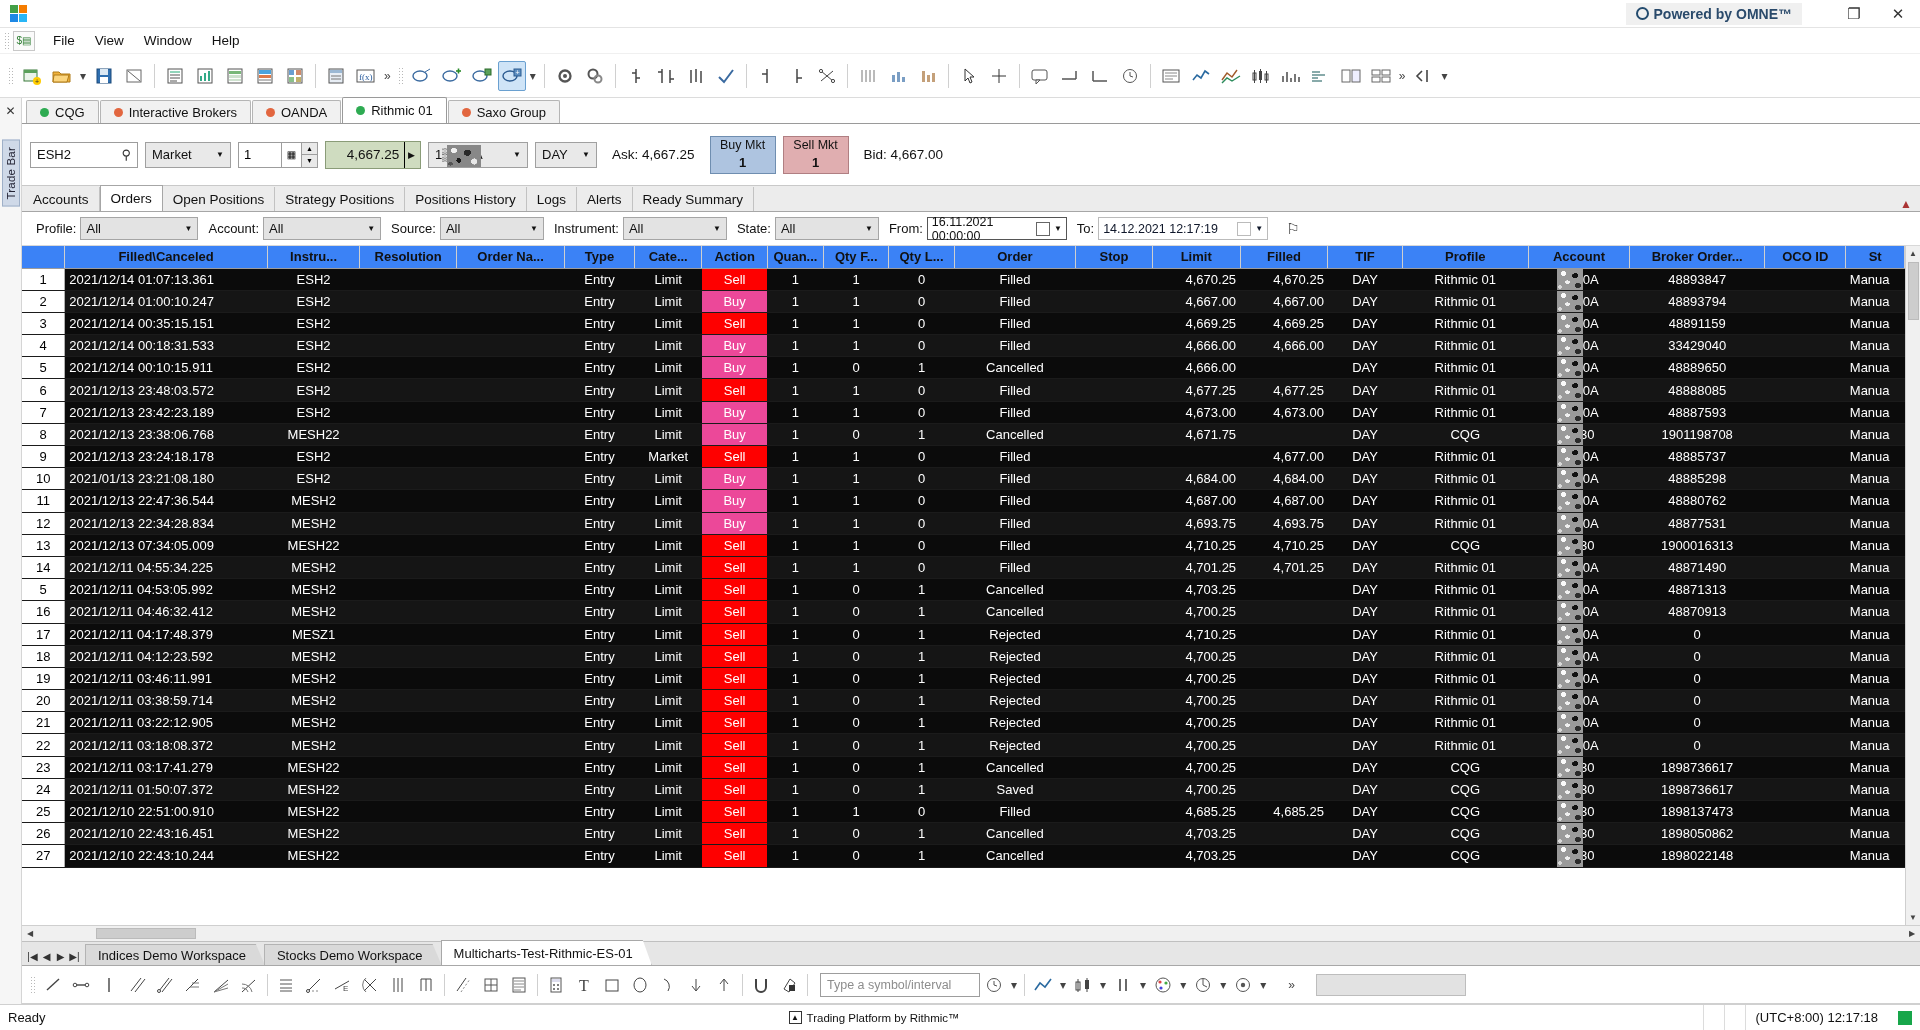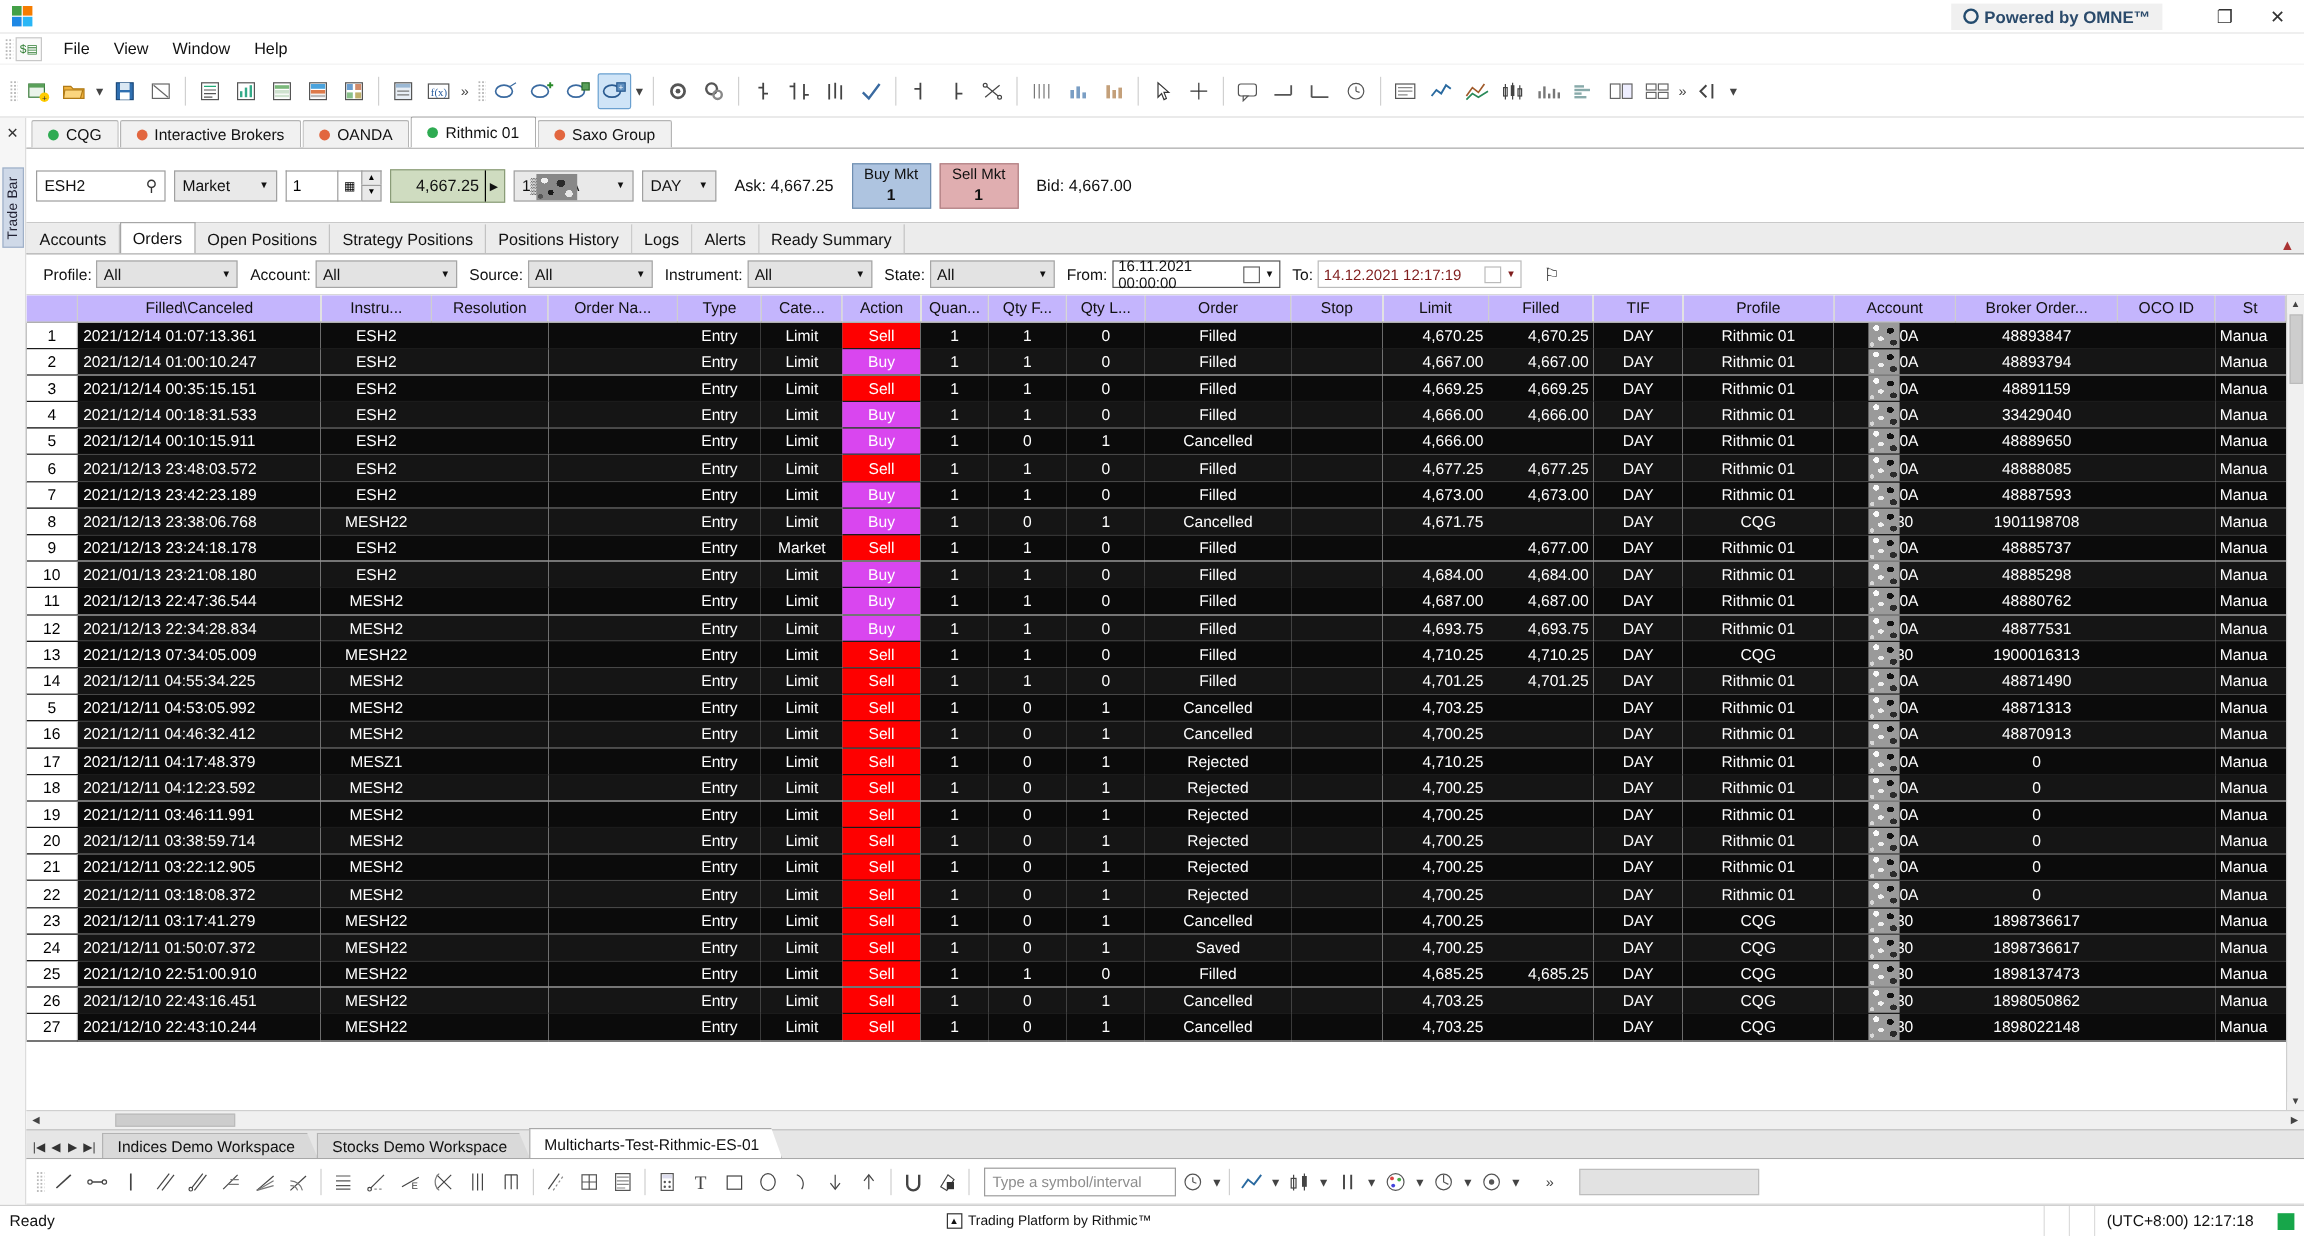--- a/index.html
+++ b/index.html
@@ -160,51 +160,51 @@
   .flabel { color:#111; margin-left:6px; }
   .fsel {
     height:23px; min-width:96px; border:1px solid #a5a5a5; background:#e3e3e3;
     display:flex; align-items:center; justify-content:space-between; padding:0 5px;
     font-size:13px; color:#111;
   }
   .fdate {
     height:23px; border:1px solid #555; background:#fff; display:flex; align-items:center;
     padding:0 4px; font-size:12.5px; color:#111; gap:4px;
   }
-  .fdate.dim { border-color:#bbb; color:#7f1d1d;align-items:center; }
+  .fdate.dim { border-color:#bbb; color:#0f172a;align-items:center; }
   .fdate .cal { width:14px;height:14px;border:1px solid #666; display:inline-block;
      background:linear-gradient(#fff 0 40%, #fff 40%); position:relative; font-size:7px;}
   .fdate.dim .cal { border-color:#bbb; }
   .caret-sm { font-size:8px; }
 
   
   .gridwrap { flex:1 1 auto; display:flex; flex-direction:column; min-height:0; background:#fff; }
   .gridscroll { flex:1 1 auto; display:flex; min-height:0; }
   .gridmain { flex:1 1 auto; overflow:hidden; position:relative; }
   table.og { border-collapse:collapse; width:100%; table-layout:fixed; }
   table.og th {
-    background:#c4b5fd; color:#111; font-weight:normal; font-size:13px; height:22px;
+    background:#3b82f6; color:#111; font-weight:bold; font-size:13px; height:22px;
     border-right:1px solid #cfcfcf; border-bottom:1px solid #9c9c9c;
     white-space:nowrap; overflow:hidden; text-align:center; padding:0 3px;
   }
   table.og td {
     font-size:13px; height:22.2px; white-space:nowrap; overflow:hidden;
     padding:0 4px; border-bottom:1px solid #1b1b1b;
   }
   tbody tr { background:#0b0b0b; color:#fff; }
   tbody tr.alt { background:#151515; }
   td.rownum {
     background:#fff; color:#000; text-align:center; border-right:1px solid #b0b0b0;
     border-bottom:1px solid #d4d4d4; font-size:12.5px;
   }
   th.rownumh { background:#fff; border-right:1px solid #b0b0b0; }
   td.c { text-align:center; } td.r { text-align:right; } td.l { text-align:left; }
   td.action { text-align:center; font-weight:normal; padding:0; }
   td.action.sell { background:#fe0000; color:#fff; }
-  td.action.buy  { background:#d946ef; color:#fff; }
+  td.action.buy  { background:#ec4899; color:#fff; }
   td.acct { text-align:center; position:relative; }
   .acctblur {
     position:absolute; left:50%; margin-left:-22px; top:0px; width:26px; height:22px;
     background-color:#9a9a9a;
     background-image:
       radial-gradient(ellipse 4px 4px at 25% 20%, #fafafa 60%, transparent 62%),
       radial-gradient(ellipse 5px 4px at 70% 30%, #121212 60%, transparent 62%),
       radial-gradient(ellipse 4px 3px at 40% 60%, #efefef 60%, transparent 62%),
       radial-gradient(ellipse 5px 4px at 80% 75%, #2b2b2b 60%, transparent 62%),
       radial-gradient(ellipse 3px 3px at 12% 82%, #d8d8d8 60%, transparent 62%);

